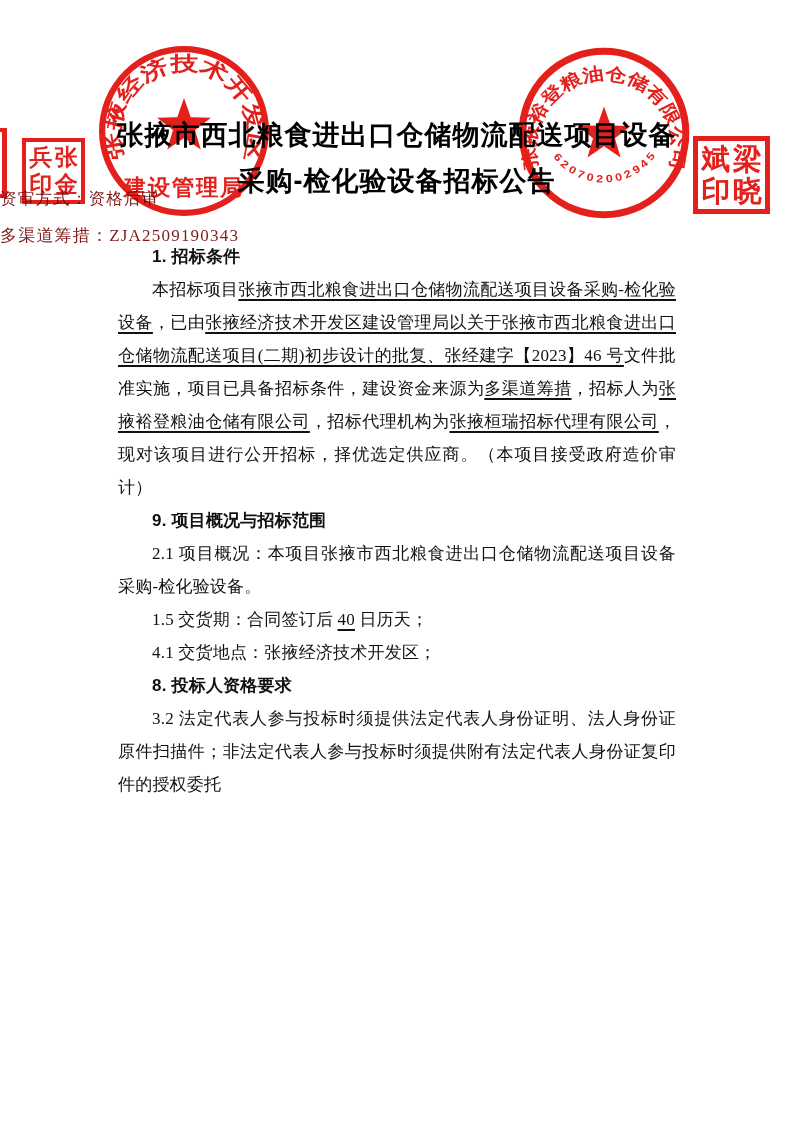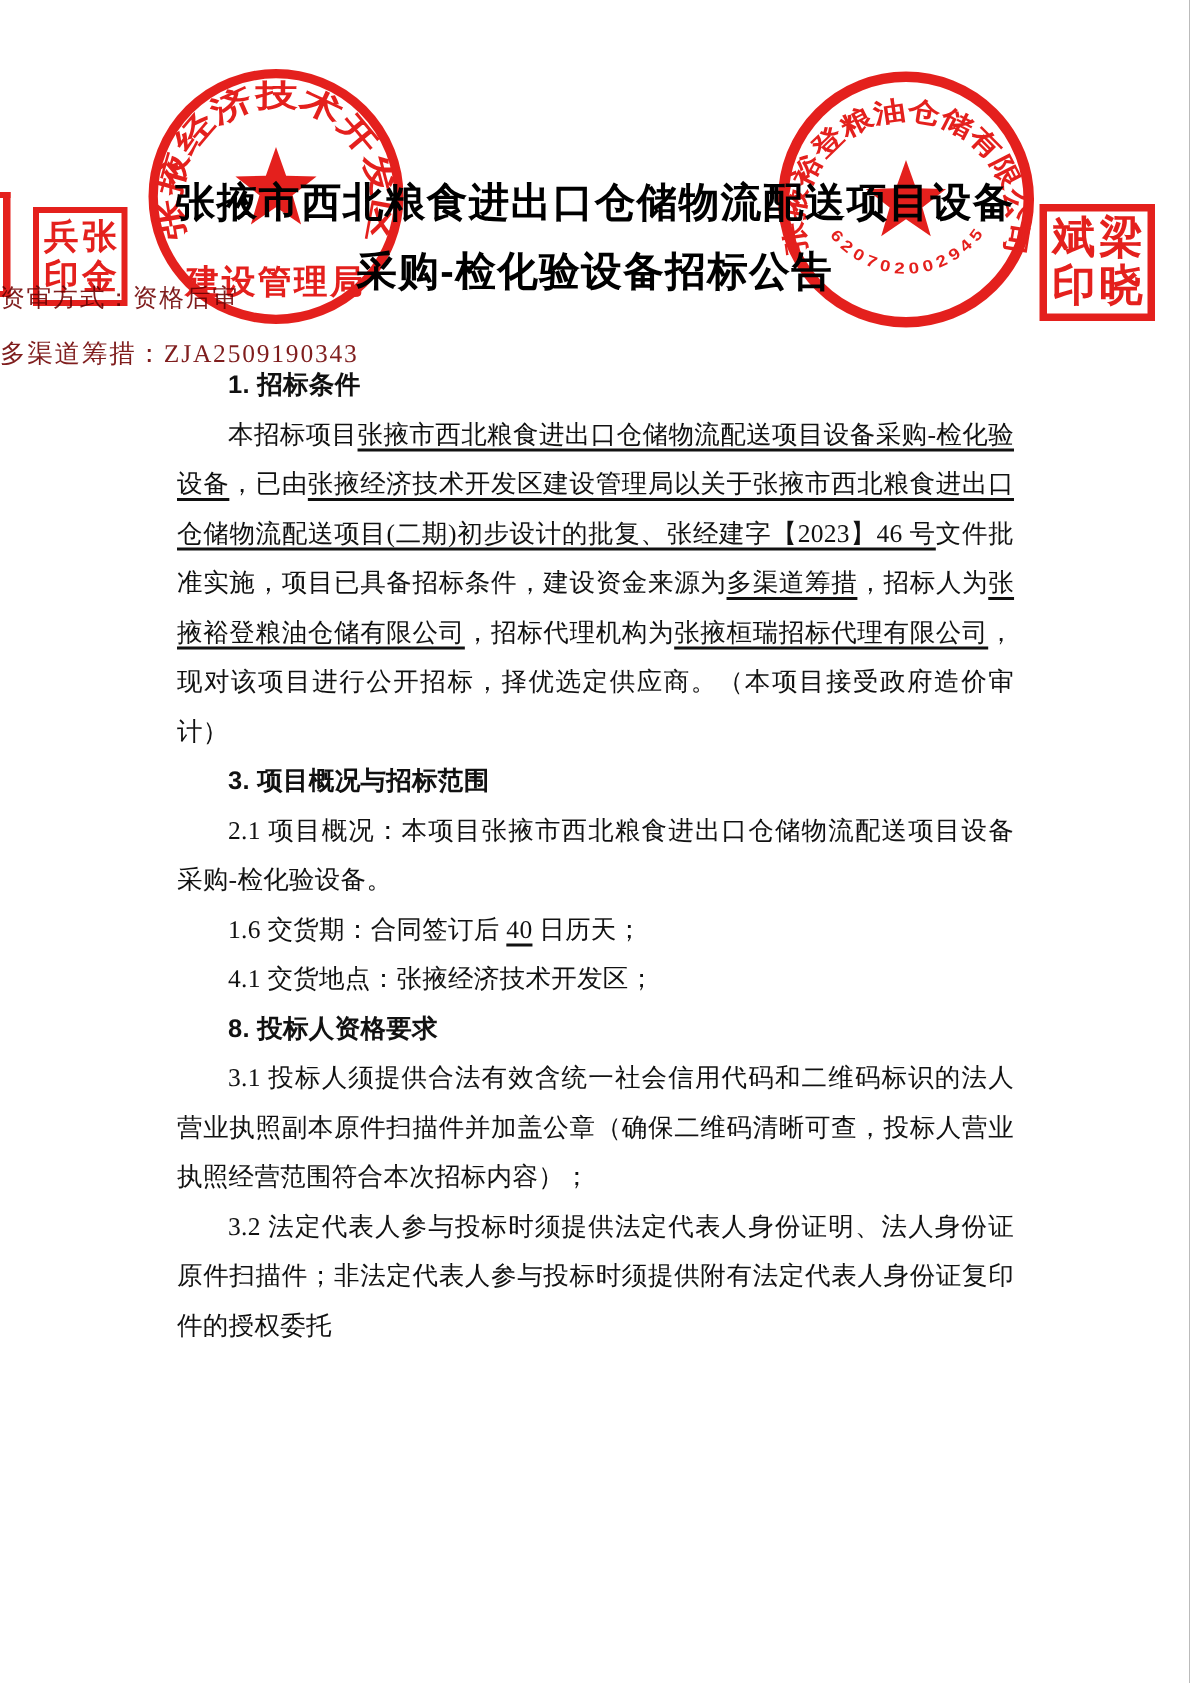--- a/index.html
+++ b/index.html
@@ -94,26 +94,25 @@
     <span>资审方式：</span><span>资格后审</span>
   </div>
 
   <div class="meta-line reg-line">
     <span>多渠道筹措：</span><span>ZJA2509190343</span>
   </div>
 
   <div class="doc-body">
       <p class="para heading"><span>1. 招标条件</span></p>
       <p class="para"><span>本招标项目</span><span class="u">张掖市西北粮食进出口仓储物流配送项目设备采购-检化验设备</span><span>，已由</span><span class="u">张掖经济技术开发区建设管理局以关于张掖市西北粮食进出口仓储物流配送项目(二期)初步设计的批复、张经建字【2023】46 号</span><span>文件批准实施，项目已具备招标条件，建设资金来源为</span><span class="u">多渠道筹措</span><span>，招标人为</span><span class="u">张掖裕登粮油仓储有限公司</span><span>，招标代理机构为</span><span class="u">张掖桓瑞招标代理有限公司</span><span>，现对该项目进行公开招标，择优选定供应商。（本项目接受政府造价审计）</span></p>
-      <p class="para heading"><span>3. 项目概况与招标范围</span></p>
+      <p class="para heading"><span>9. 项目概况与招标范围</span></p>
       <p class="para"><span>2.1 项目概况：本项目张掖市西北粮食进出口仓储物流配送项目设备采购-检化验设备。</span></p>
-      <p class="para"><span>1.6 交货期：合同签订后 </span><span class="u">40</span><span> 日历天；</span></p>
+      <p class="para"><span>1.5 交货期：合同签订后 </span><span class="u">40</span><span> 日历天；</span></p>
       <p class="para"><span>4.1 交货地点：张掖经济技术开发区；</span></p>
       <p class="para heading"><span>8. 投标人资格要求</span></p>
-      <p class="para"><span>3.1 投标人须提供合法有效含统一社会信用代码和二维码标识的法人营业执照副本原件扫描件并加盖公章（确保二维码清晰可查，投标人营业执照经营范围符合本次招标内容）；</span></p>
       <p class="para"><span>3.2 法定代表人参与投标时须提供法定代表人身份证明、法人身份证原件扫描件；非法定代表人参与投标时须提供附有法定代表人身份证复印件的授权委托</span></p>
     </div>
 
   <div class="seal seal-round-left">
     <svg viewBox="0 0 200 200" width="178" height="178">
       <circle cx="100" cy="100" r="92" fill="none" stroke="#e31410" stroke-width="7"></circle>
       <defs>
         <path id="arcL" d="M 34,133 A 72,72 0 1 1 166,133" fill="none"></path>
       </defs>
       <text font-size="23" font-weight="bold" fill="#e31410">

